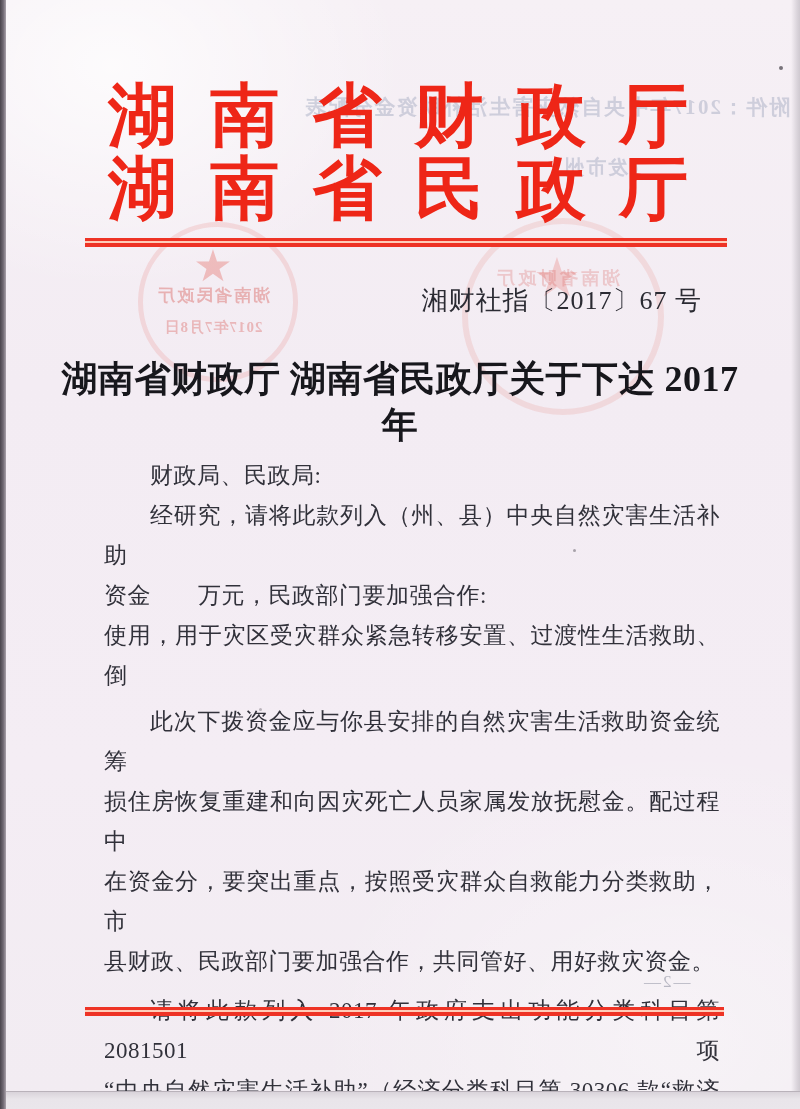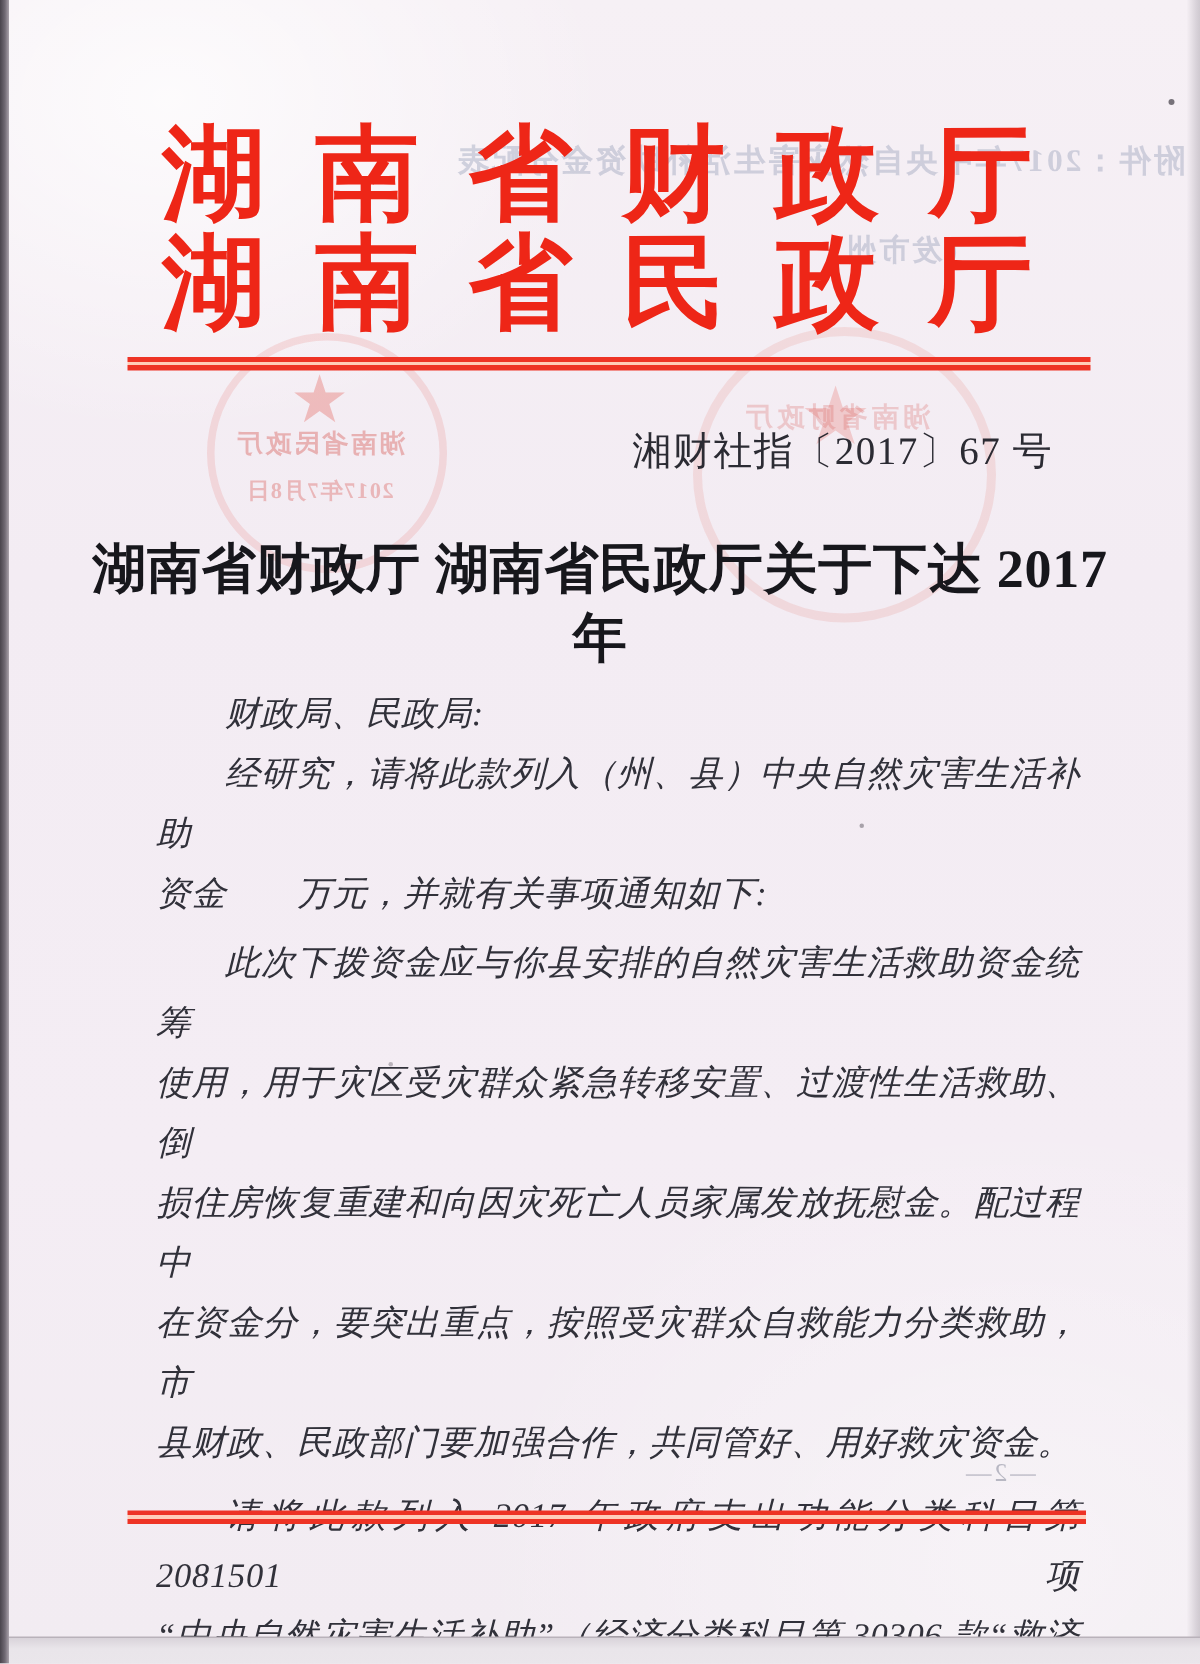--- a/index.html
+++ b/index.html
@@ -34,21 +34,21 @@
   .rule-bottom{top:1007px;left:85px;width:639px;height:9px;}
   
   .doc-number{position:absolute;left:0;top:283px;width:702px;text-align:right;
     font-size:26px;color:#2b2b33;letter-spacing:1px;}
   
   .title{position:absolute;left:40px;top:356px;width:720px;text-align:center;
     font-weight:bold;color:#17171c;font-size:36px;line-height:46px;letter-spacing:.5px;}
   
   .body-text{position:absolute;left:104px;top:456px;width:616px;
     font-size:23px;line-height:40px;color:#31313a;letter-spacing:.5px;}
-  .body-text .bline{white-space:nowrap;font-style:italic;}
+  .body-text .bline{white-space:nowrap;}
   .body-text .ind{text-indent:2em;}
   .body-text .jl{text-align:justify;text-align-last:justify;white-space:normal;}
   .gap-sm{margin-top:6px;}
   .gap-md{margin-top:9px;}
   
   .ghost{pointer-events:none;}
   .ghost-attachment{position:absolute;left:412px;top:90px;width:378px;
     transform:scaleX(-1);color:rgba(125,136,168,.32);font-size:21px;line-height:34px;
     font-weight:bold;letter-spacing:2px;white-space:nowrap;}
   .ghost-attachment .ga2{text-indent:7em;font-size:20px;margin-top:26px;}
@@ -110,24 +110,24 @@
     <div class="doc-number">湘财社指〔2017〕67 号</div>
 
     <div class="title">
       <div>湖南省财政厅 湖南省民政厅关于下达 2017 年</div>
     </div>
 
     <div class="body-text">
       <div class="bline ind">财政局、民政局:</div>
 
       <div class="bline ind jl">经研究，请将此款列入（州、县）中央自然灾害生活补助</div>
-      <div class="bline">资金　　万元，并就有关事项通知如下:</div>
+      <div class="bline">资金　　万元，民政部门要加强合作:</div>
 
+      <div class="bline jl">使用，用于灾区受灾群众紧急转移安置、过渡性生活救助、倒</div>
       <div class="bline ind jl gap-sm">此次下拨资金应与你县安排的自然灾害生活救助资金统筹</div>
-      <div class="bline jl">使用，用于灾区受灾群众紧急转移安置、过渡性生活救助、倒</div>
       <div class="bline jl">损住房恢复重建和向因灾死亡人员家属发放抚慰金。配过程中</div>
       <div class="bline jl">在资金分，要突出重点，按照受灾群众自救能力分类救助，市</div>
       <div class="bline">县财政、民政部门要加强合作，共同管好、用好救灾资金。</div>
 
       <div class="bline ind jl gap-md">请将此款列入 2017 年政府支出功能分类科目第 2081501 项</div>
       <div class="bline jl">“中央自然灾害生活补助”（经济分类科目第 30306 款“救济</div>
 
     </div>
 
     <div class="red-rule rule-bottom"></div>

